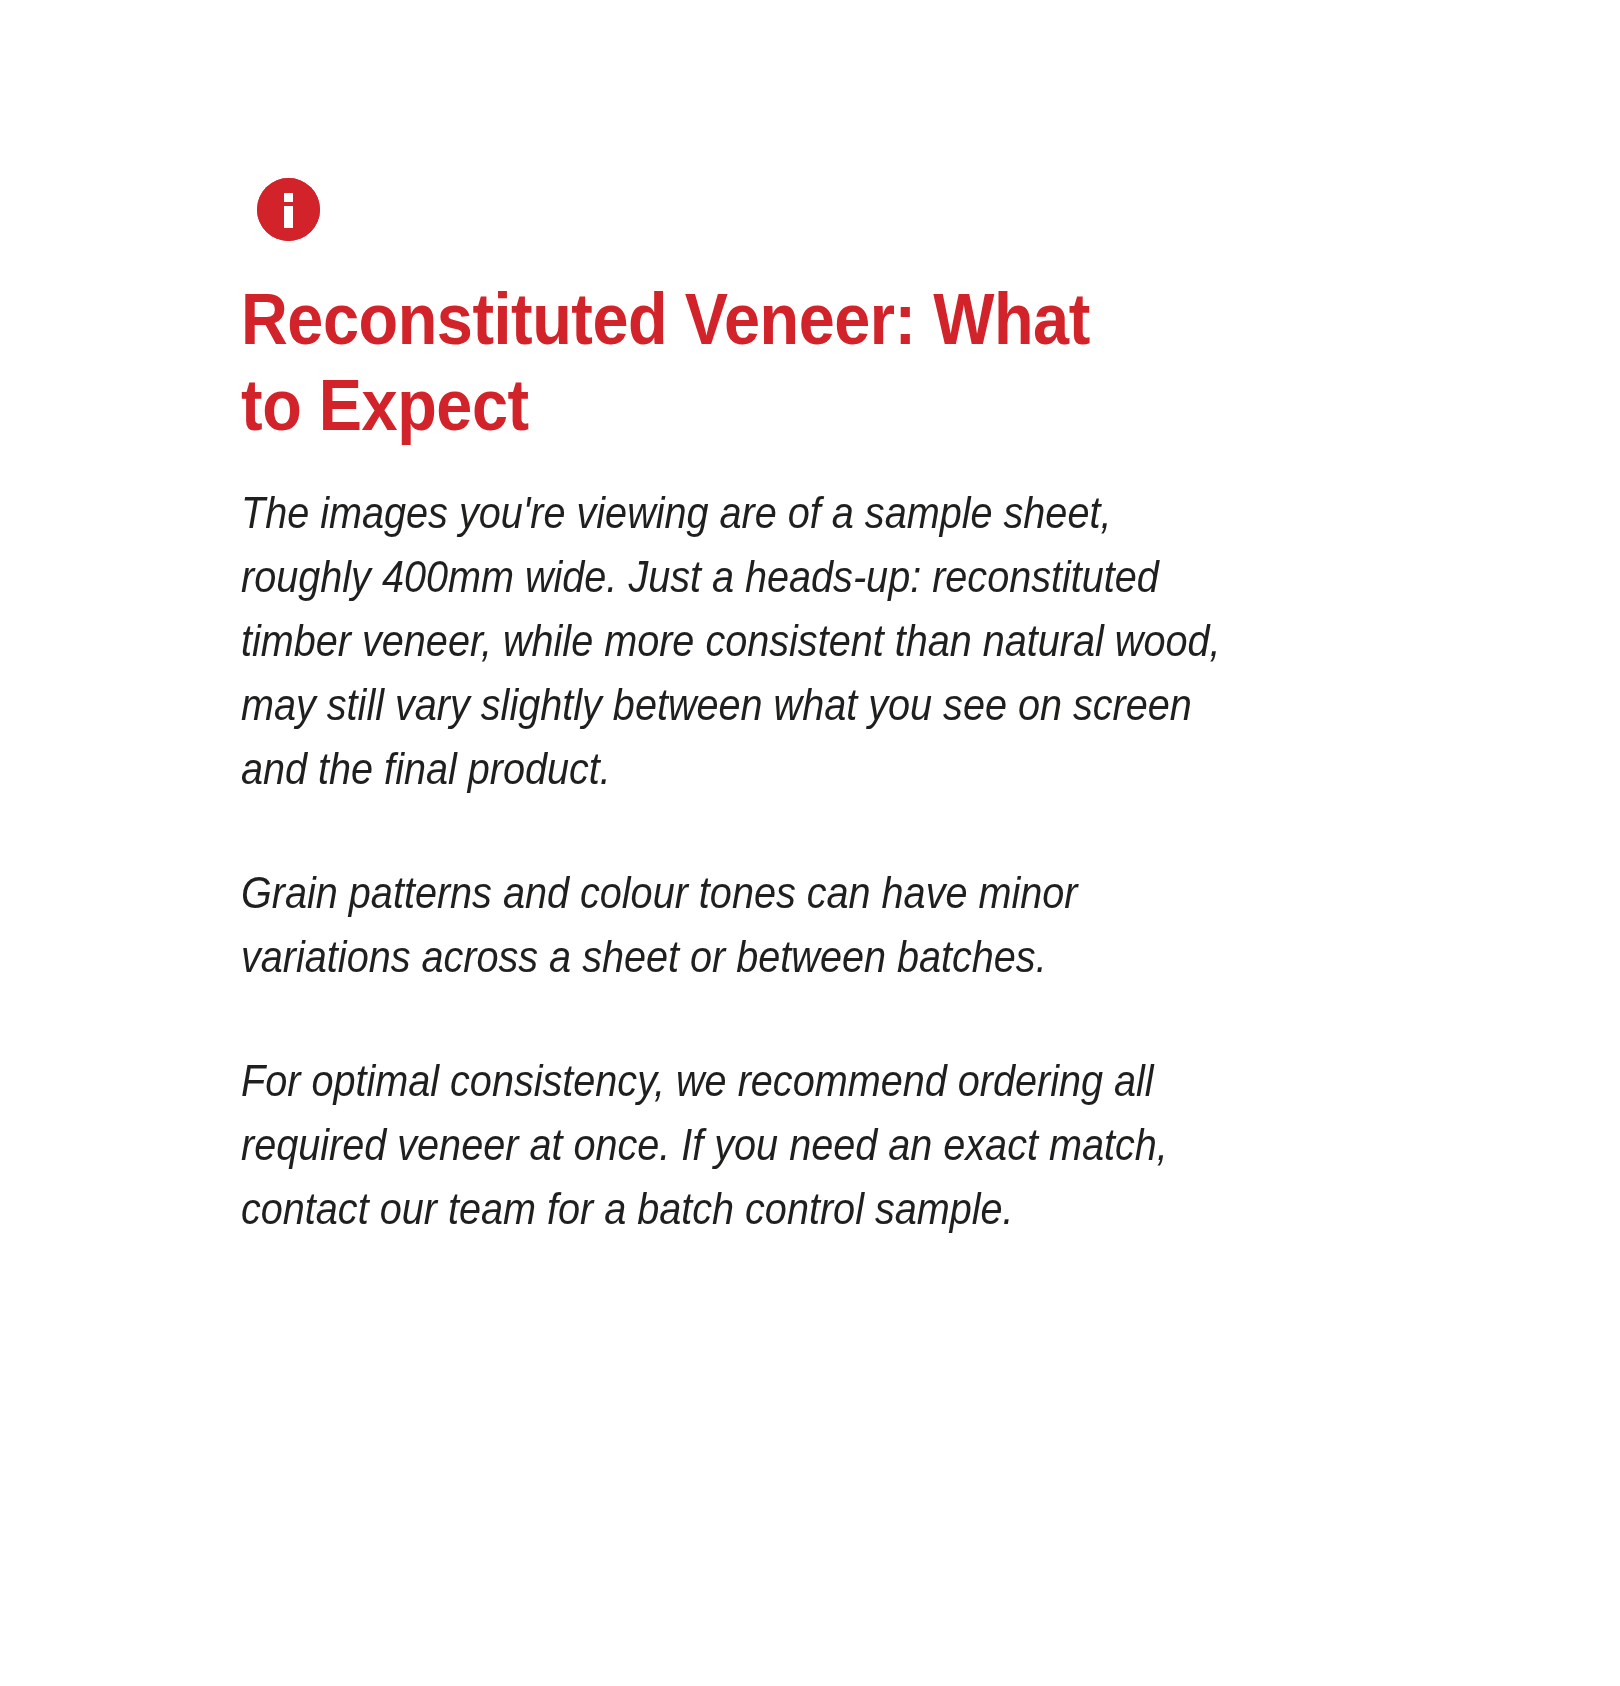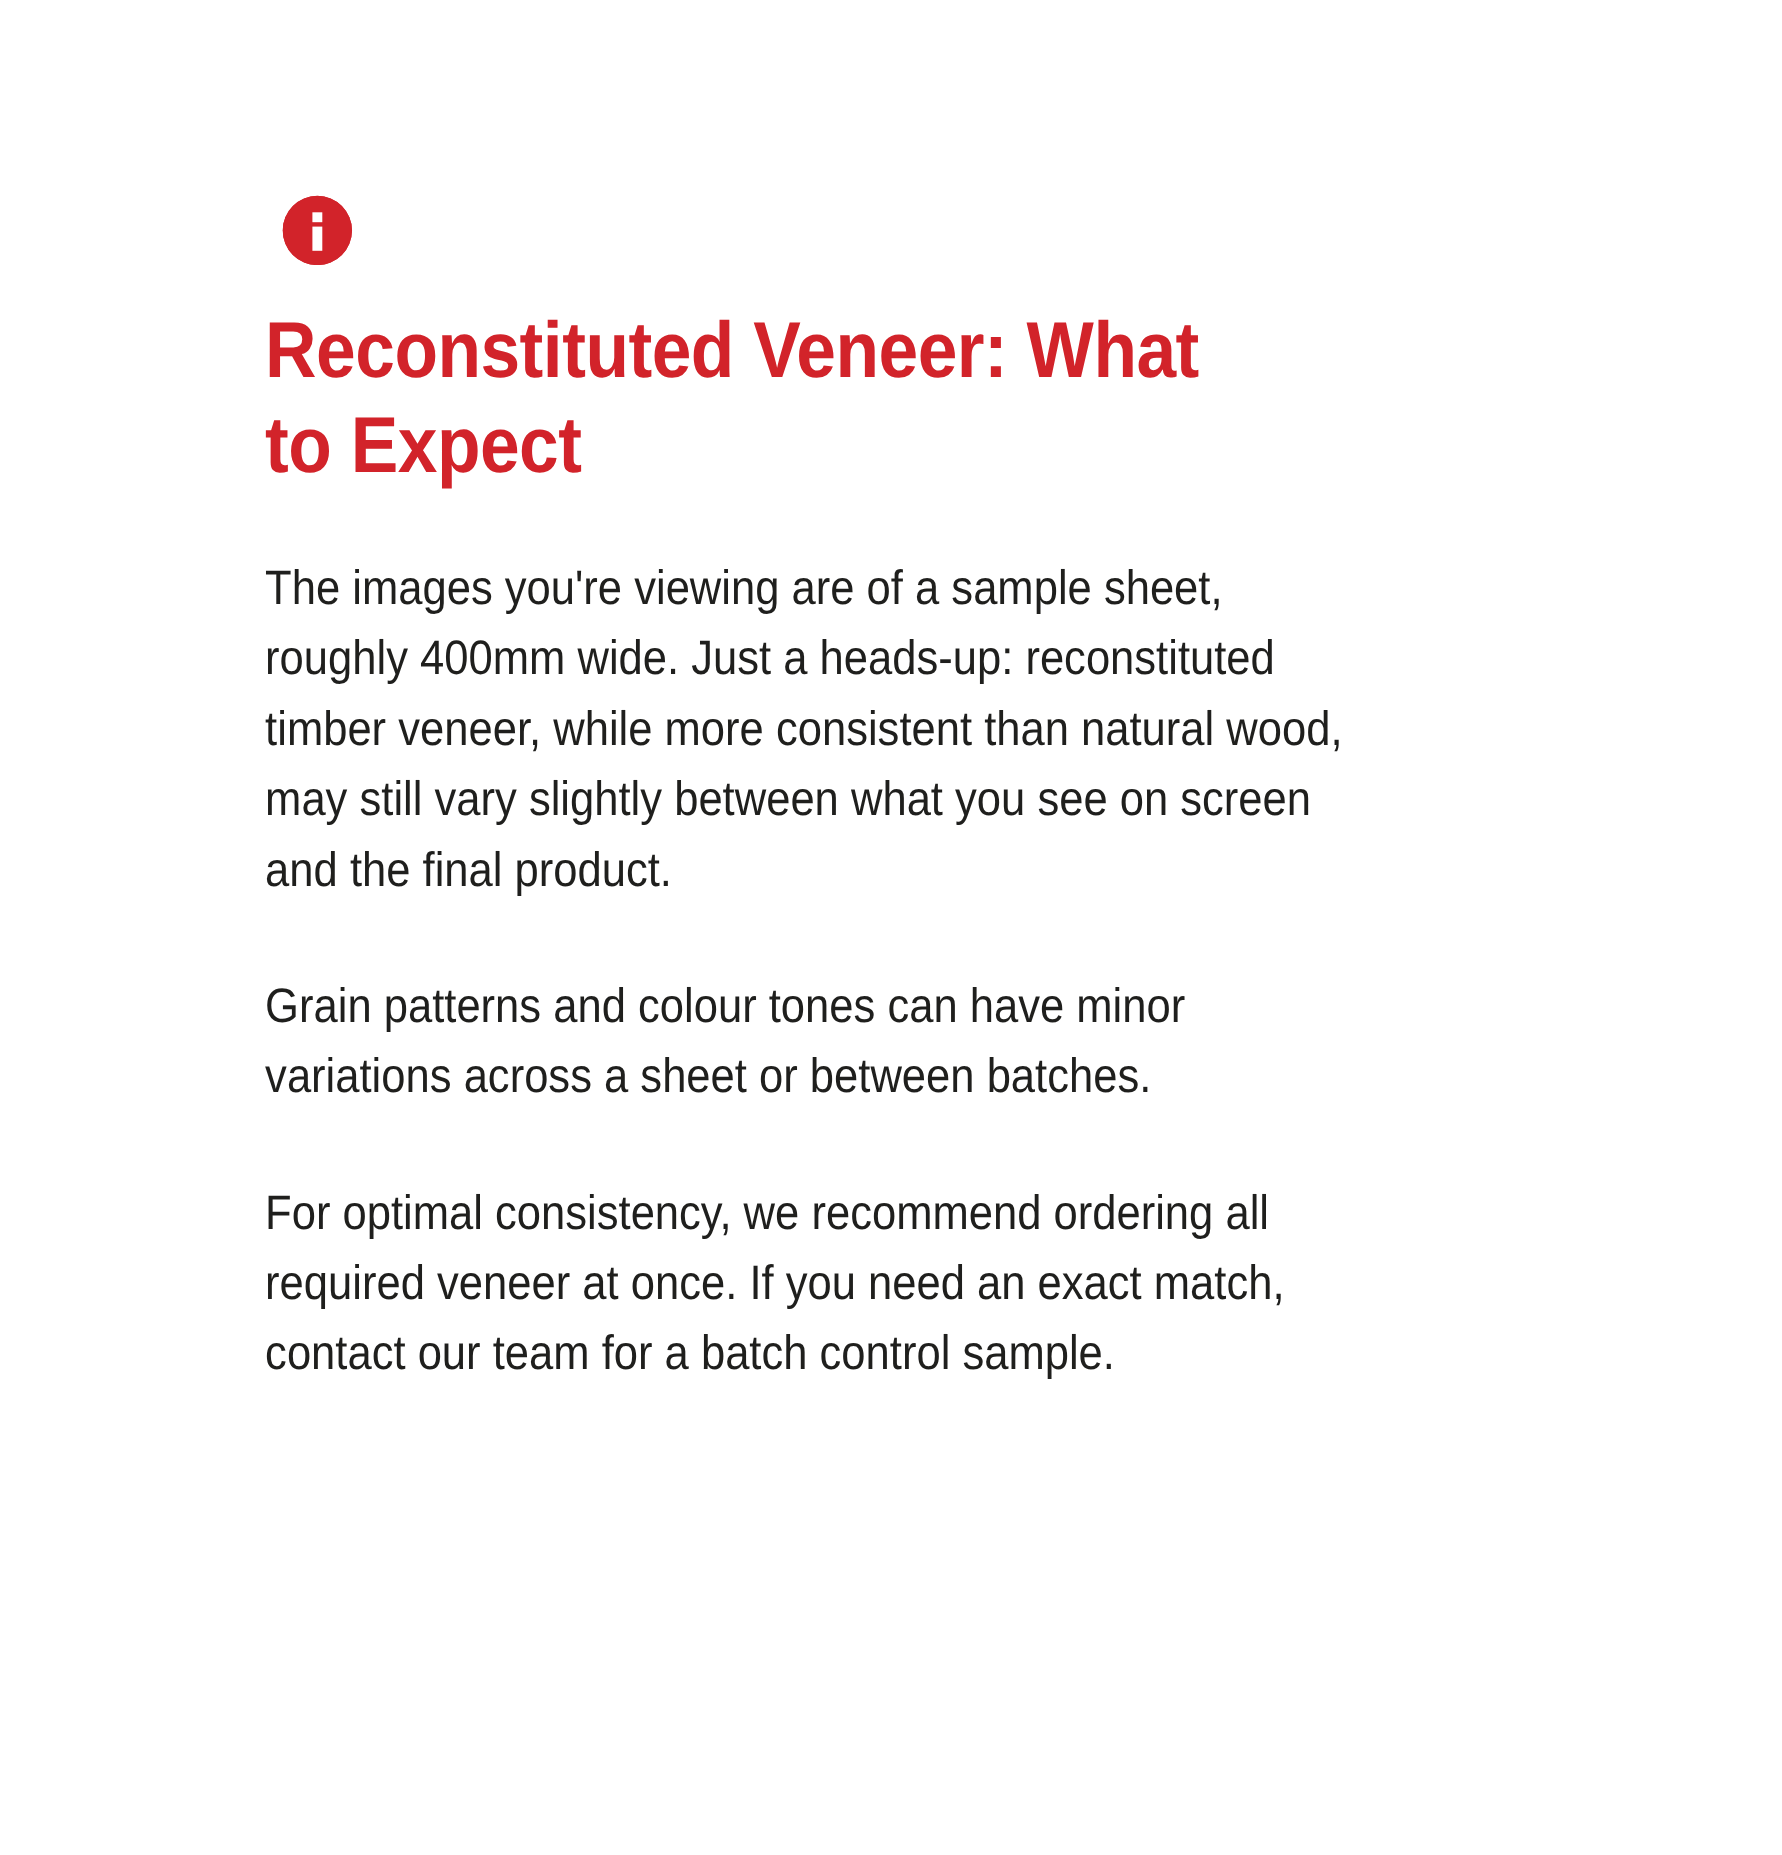--- a/index.html
+++ b/index.html
@@ -55,22 +55,23 @@
     letter-spacing: -0.5px;
     transform: scaleX(0.90);
     transform-origin: left top;
     white-space: normal;
   }
 
   
   .notice-body {
     position: absolute;
     left: 0;
-    top: 503px;
+    top: 481px;
     width: 1120px;
+    font-style: italic;
   }
   .notice-paragraph {
     margin: 0 0 60px 0;
     color: #1F1F1D;
     font-size: 44px;
     line-height: 64px;
     font-weight: 400;
     letter-spacing: 0px;
     transform: scaleX(0.90);
     transform-origin: left top;

